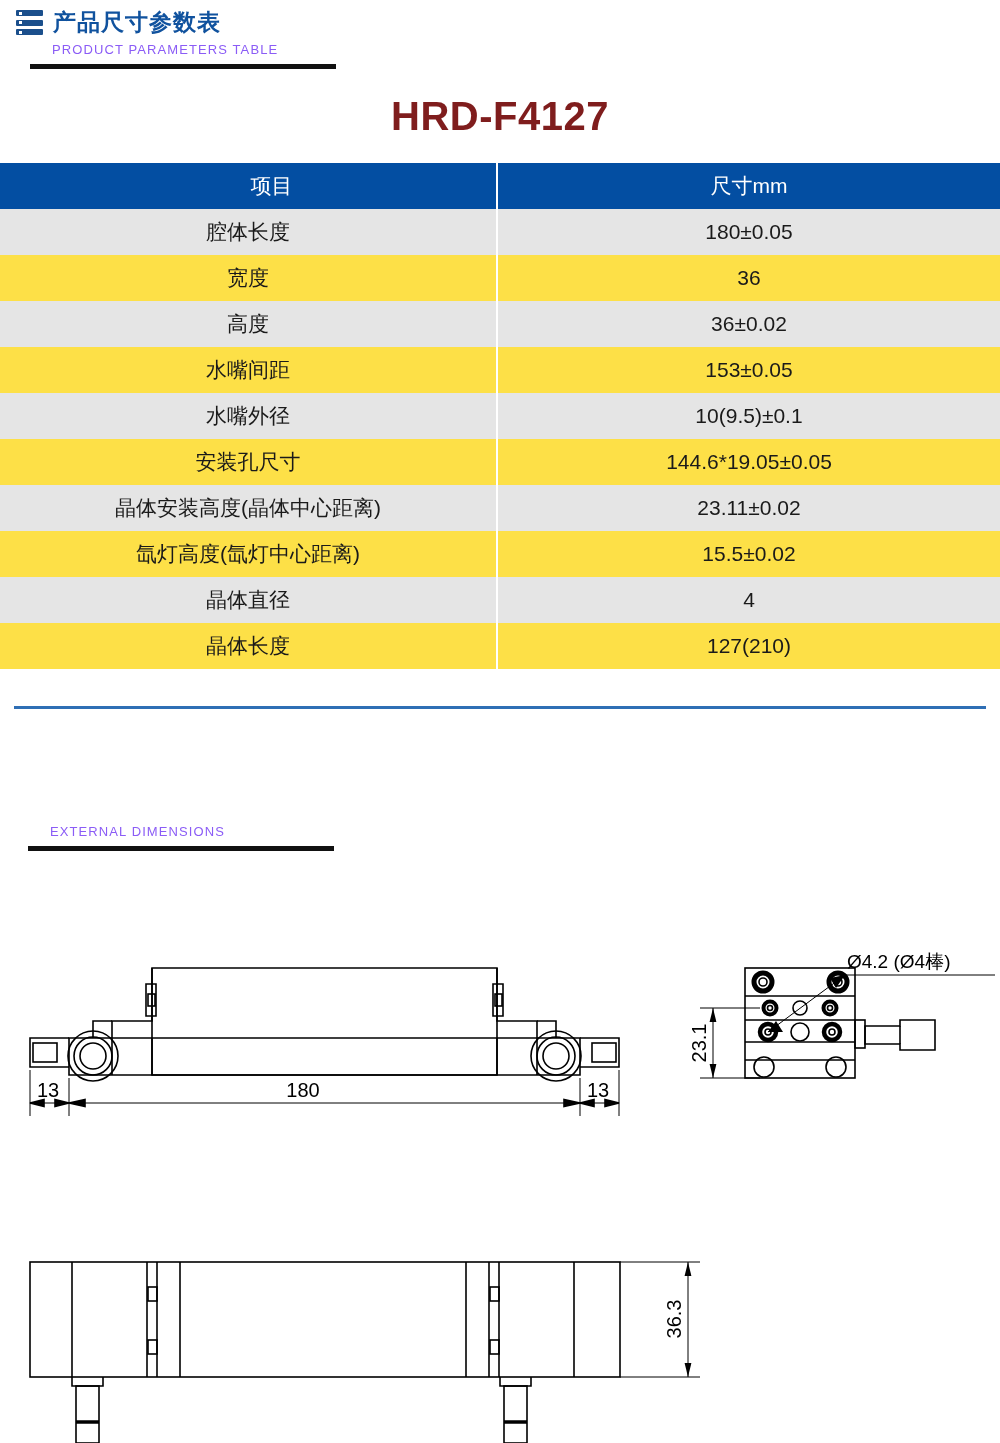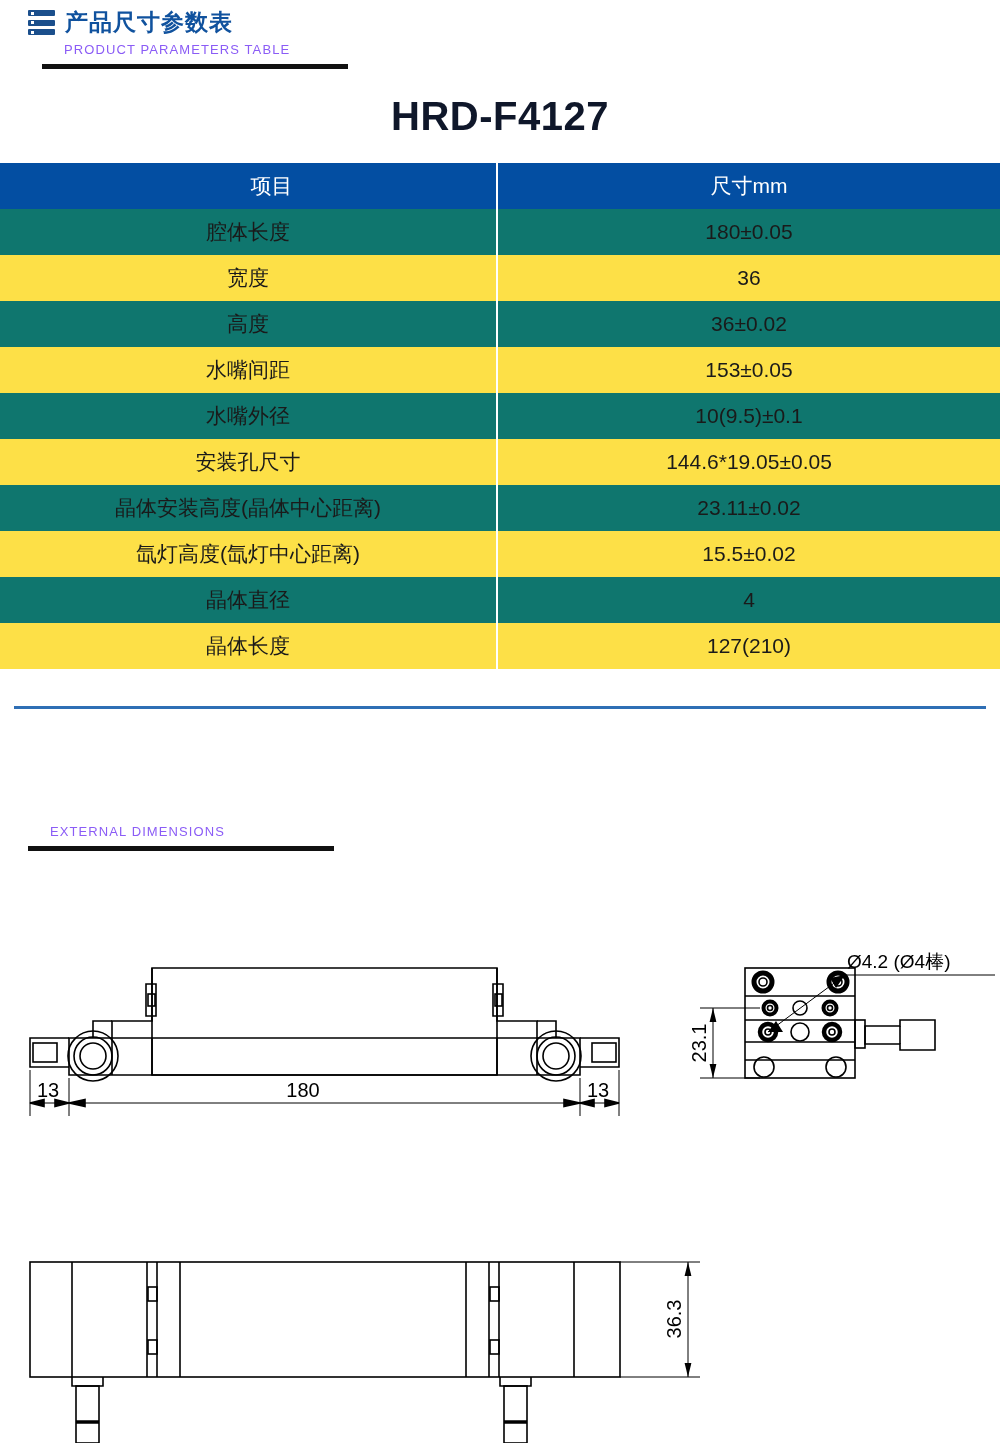--- a/index.html
+++ b/index.html
@@ -38,58 +38,58 @@
     content: ""; position: absolute; left: 2.5px; top: 1.5px;
     width: 3px; height: 3px; background: #ffffff;
   }
   
   .icon-ruler { width: 30px; height: 26px; flex: 0 0 auto; }
 
   
   .prod-title {
     position: absolute; left: 0; top: 94px; width: 1000px;
     text-align: center; font-size: 40px; font-weight: bold;
-    color: #0f172a; letter-spacing: 0.5px;
+    color: #7f1d1d; letter-spacing: 0.5px;
   }
 
   
   .spec-table {
     position: absolute; left: 0; top: 163px; width: 1000px;
     border-collapse: separate; border-spacing: 0;
   }
   .spec-table td, .spec-table th {
     height: 46px; text-align: center; vertical-align: middle;
     font-size: 21px; color: #1a1a1a; font-weight: normal;
     border-right: 2px solid #ffffff;
   }
   .spec-table td:last-child, .spec-table th:last-child { border-right: none; }
   .spec-table thead th {
     background: #034EA2; color: #ffffff; font-size: 21px; height: 46px;
     font-weight: normal;
   }
   .spec-table tr.alt td { background: #fde047; }
-  .spec-table tr.plain td { background: #0f766e; }
+  .spec-table tr.plain td { background: #e5e5e5; }
   .col-item { width: 498px; padding-left: 47px; }
   .col-val  { width: 502px; }
 
   
   .blue-rule {
     position: absolute; left: 14px; width: 972px; height: 3px;
     background: #2F6FB5;
   }
 
   
   .draw-svg { position: absolute; left: 0; top: 920px; }
 </style>
 </head>
 <body>
 
 <div class="page">
 
-  <div class="sec-head" style="left:28px; top:10px;">
+  <div class="sec-head" style="left:16px; top:10px;">
     <div class="sec-title-row">
       <span class="icon-list">
         <i></i>
           <i></i>
           <i></i>
       </span>
       <span class="sec-cn">产品尺寸参数表</span>
     </div>
     <div class="sec-en">PRODUCT PARAMETERS TABLE</div>
     <div class="sec-rule" style="width:306px;"></div>

